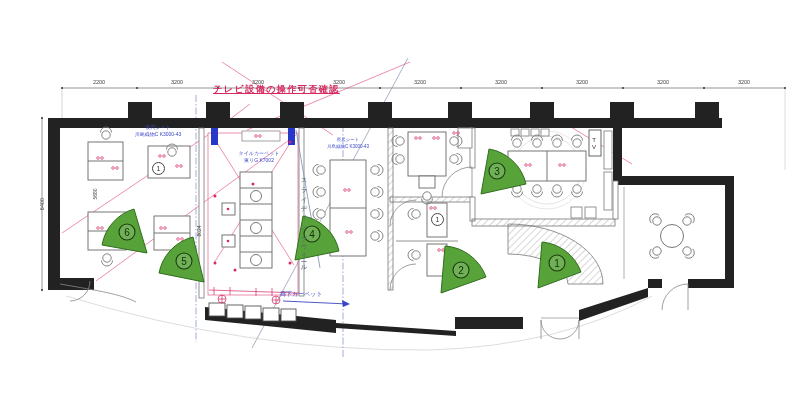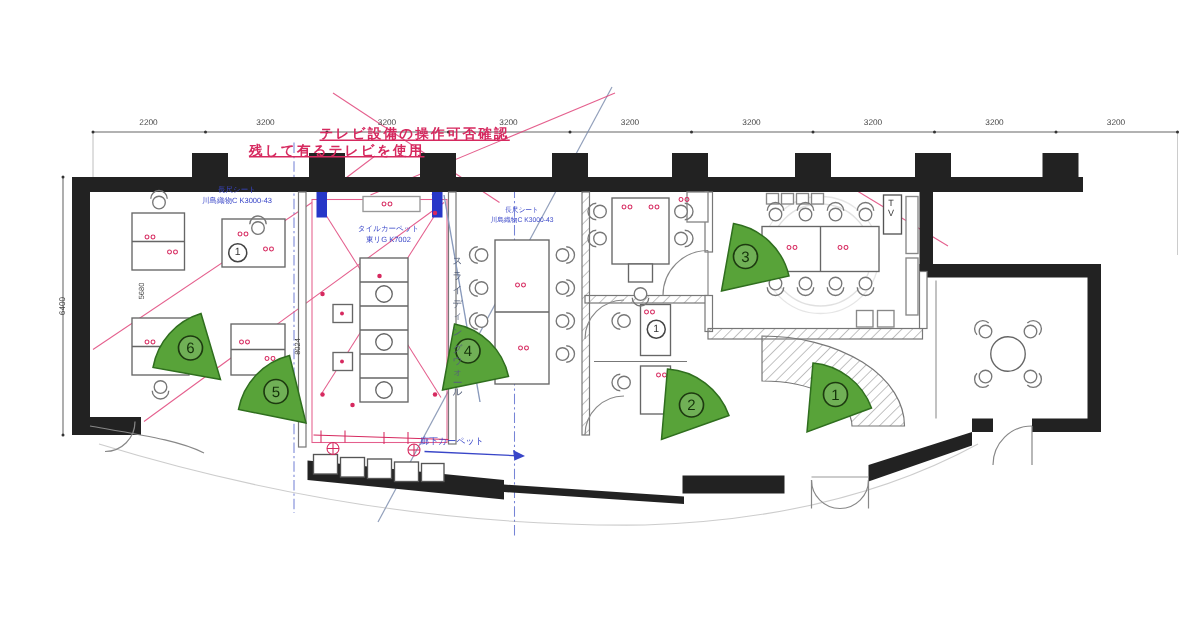--- a/index.html
+++ b/index.html
@@ -1,19 +1,19 @@
 <!DOCTYPE html>
 <html><head>
 <meta charset="utf-8">
 <style>
   html,body{margin:0;padding:0;background:#fff;}
   #stage{position:relative;width:800px;height:411px;background:#fff;overflow:hidden;
          font-family:"Liberation Sans",sans-serif;}
   #plan-svg{position:absolute;left:0;top:0;}
-  .lbl{position:absolute;white-space:nowrap;}
+  .lbl{position:absolute;white-space:nowrap;text-align:center;}
   .blue{color:#3946c8;}
   .red-note{color:#d6295f;font-weight:bold;font-size:9px;letter-spacing:1.5px;
             text-decoration:underline;}
   .finish{font-size:5px;line-height:7px;text-align:center;}
   .dimtxt{font-size:5.5px;color:#444;}
   .vdim{width:30px;text-align:center;transform:rotate(-90deg);}
   .vtext{writing-mode:vertical-rl;text-orientation:upright;}
   .circ1{width:11px;height:11px;border:1px solid #444;border-radius:50%;
          font-size:7px;line-height:11px;text-align:center;color:#333;background:#fff;}
   .corridor{font-size:6px;}
@@ -308,21 +308,20 @@
     </g>
     <g>
       <path d="M147,253 L102,245 A46,46 0 0 1 134,209 Z"></path>
       <circle cx="127" cy="232" r="8" fill="rgba(255,255,255,0.15)" stroke="#1d3a10" stroke-width="1.1"></circle>
       <text x="127" y="235.5" text-anchor="middle" font-size="10" fill="#14320a" stroke="none">6</text>
     </g>
   </g>
 </svg>
 
 <div class="lbl red-note" style="left:213px;top:83px;">テレビ設備の操作可否確認</div>
-<div class="lbl red-note" style="left:166px;top:94px;">残して有るテレビを使用</div>
 
 <div class="lbl finish blue" style="left:110px;top:124px;width:96px;">
   <span style="display:block">長尺シート</span>
   <span style="display:block">川島織物C K3000-43</span>
 </div>
 <div class="lbl finish blue" style="left:220px;top:150px;width:78px;">
   <span style="display:block">タイルカーペット</span>
   <span style="display:block">東リG K7002</span>
 </div>
 <div class="lbl finish blue" style="left:314px;top:136px;width:68px;font-size:4.5px;">

